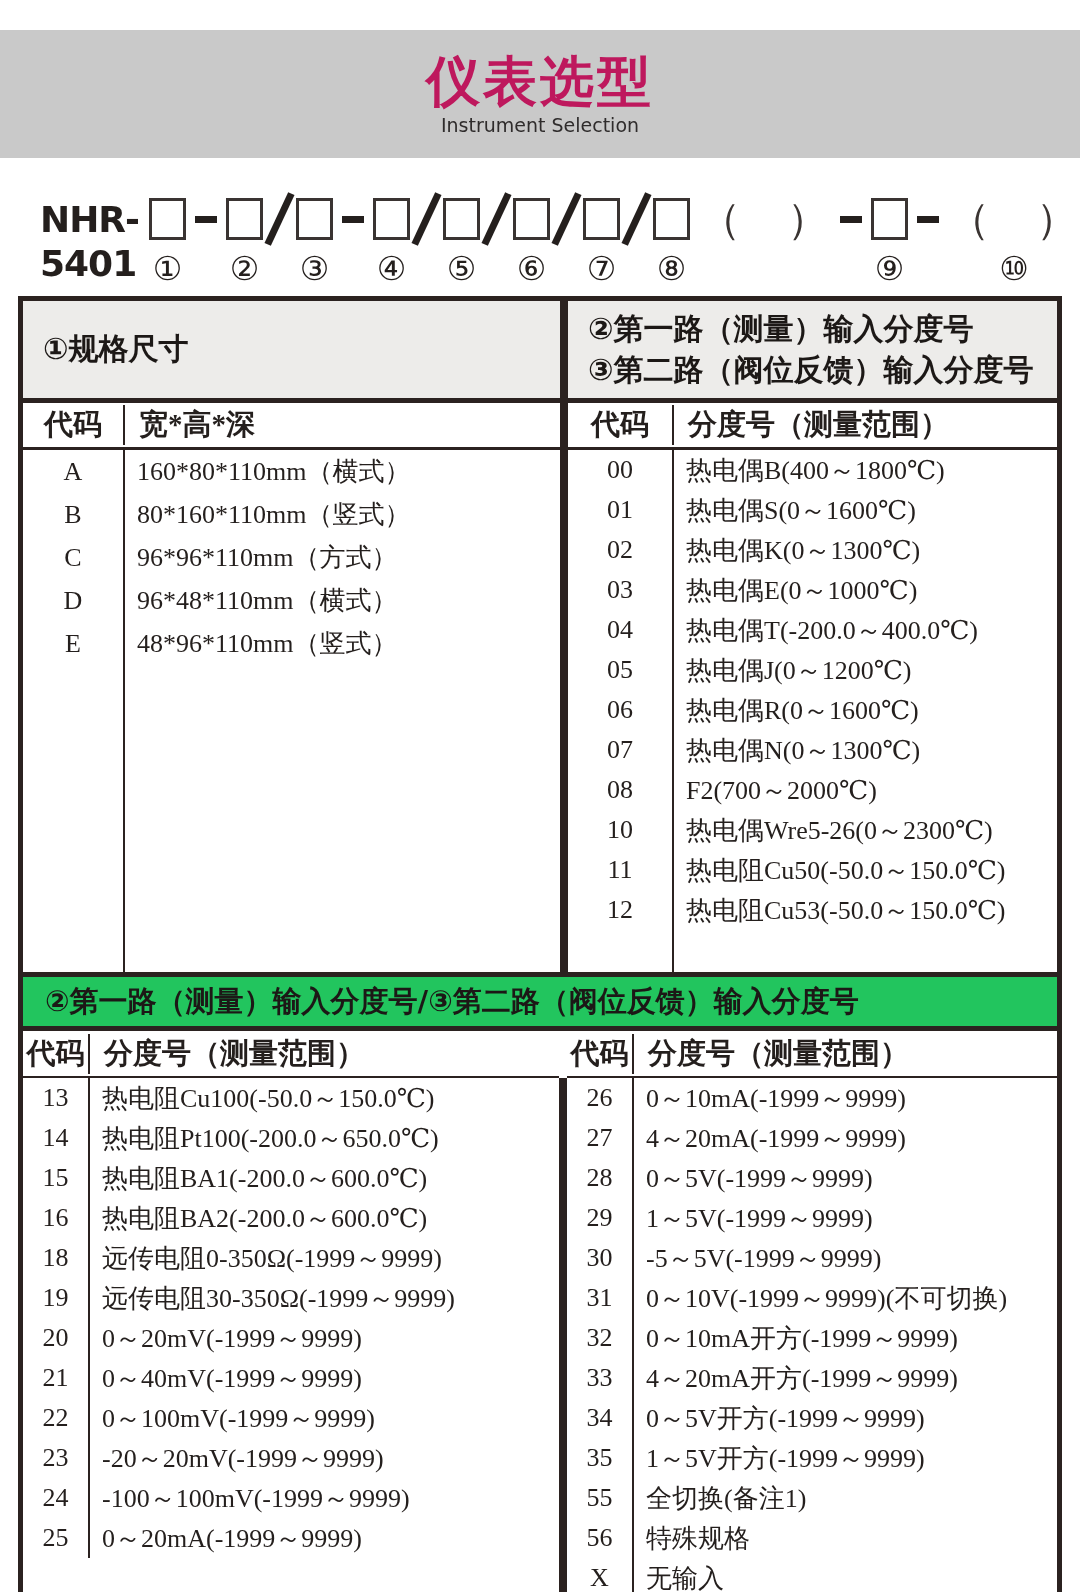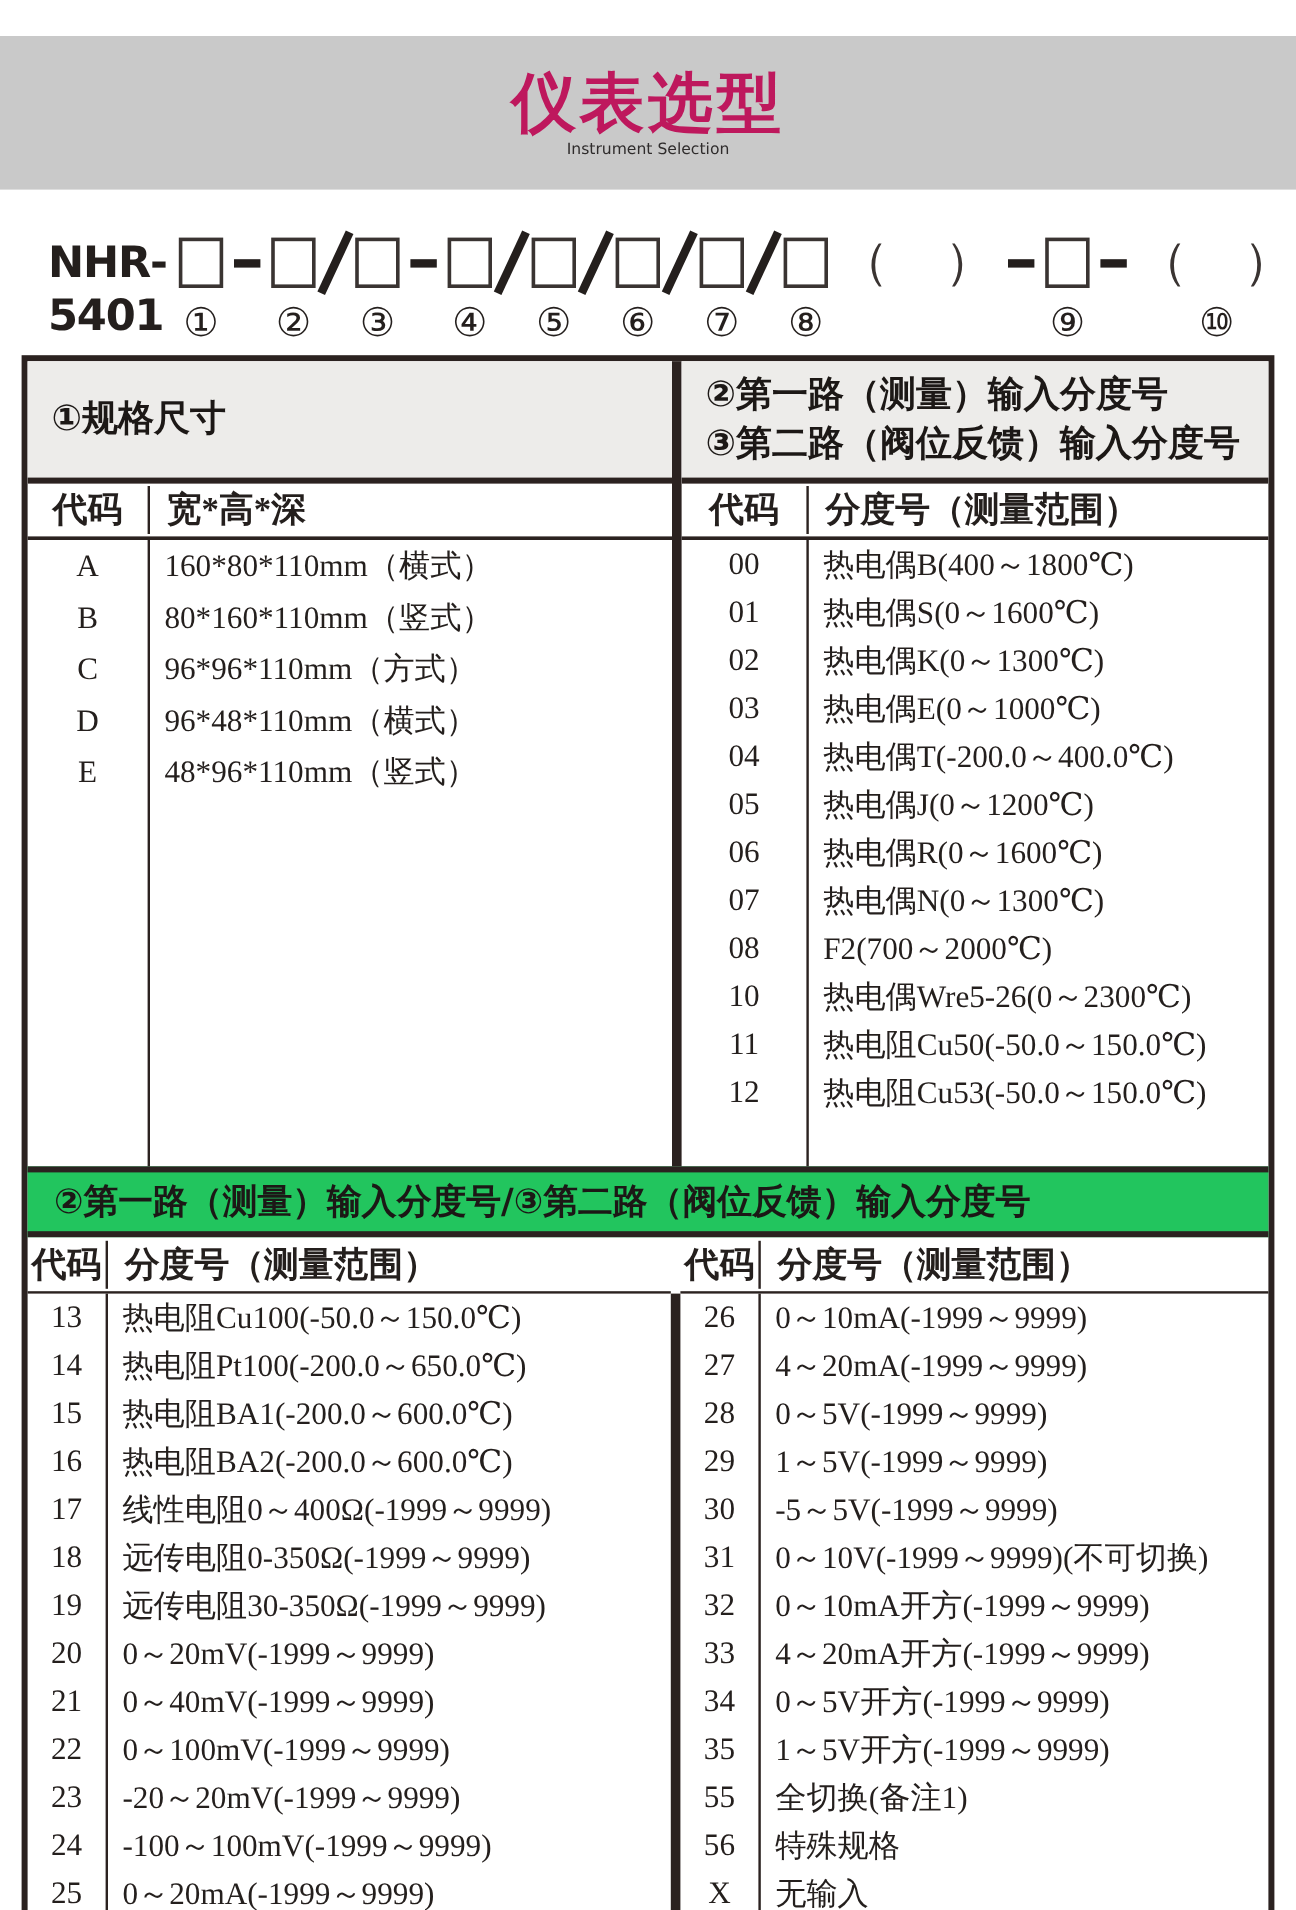--- a/index.html
+++ b/index.html
@@ -12,21 +12,21 @@
   .title-band{
     margin-top:30px;height:128px;background:#c9c9c9;
     display:flex;flex-direction:column;align-items:center;justify-content:center;
   }
   .title-zh{
     font-family:"DejaVu Sans","Liberation Sans",sans-serif;
     font-size:54px;font-weight:800;letter-spacing:3px;color:#be185d;line-height:1.1;
   }
   .title-en{
     font-family:"DejaVu Sans","Liberation Sans",sans-serif;
-    font-size:13px;color:#2f2c2c;margin-top:2px;
+    font-size:19px;color:#2f2c2c;margin-top:2px;
   }
   
   .model-row{
     margin:40px 0 0 40px;display:flex;align-items:flex-start;
   }
   .model-prefix{
     font-family:"DejaVu Sans","Liberation Sans",sans-serif;
     font-size:36px;font-weight:700;letter-spacing:-1px;line-height:44px;margin-right:0;
   }
   .segs{display:flex;align-items:flex-start;gap:9px;}
@@ -282,24 +282,20 @@
           </div>
           <div class="trow">
             <div class="tcell code">15</div>
             <div class="tcell desc">热电阻BA1(-200.0～600.0℃)</div>
           </div>
           <div class="trow">
             <div class="tcell code">16</div>
             <div class="tcell desc">热电阻BA2(-200.0～600.0℃)</div>
           </div>
           <div class="trow">
-            <div class="tcell code">17</div>
-            <div class="tcell desc">线性电阻0～400Ω(-1999～9999)</div>
-          </div>
-          <div class="trow">
             <div class="tcell code">18</div>
             <div class="tcell desc">远传电阻0-350Ω(-1999～9999)</div>
           </div>
           <div class="trow">
             <div class="tcell code">19</div>
             <div class="tcell desc">远传电阻30-350Ω(-1999～9999)</div>
           </div>
           <div class="trow">
             <div class="tcell code">20</div>
             <div class="tcell desc">0～20mV(-1999～9999)</div>

